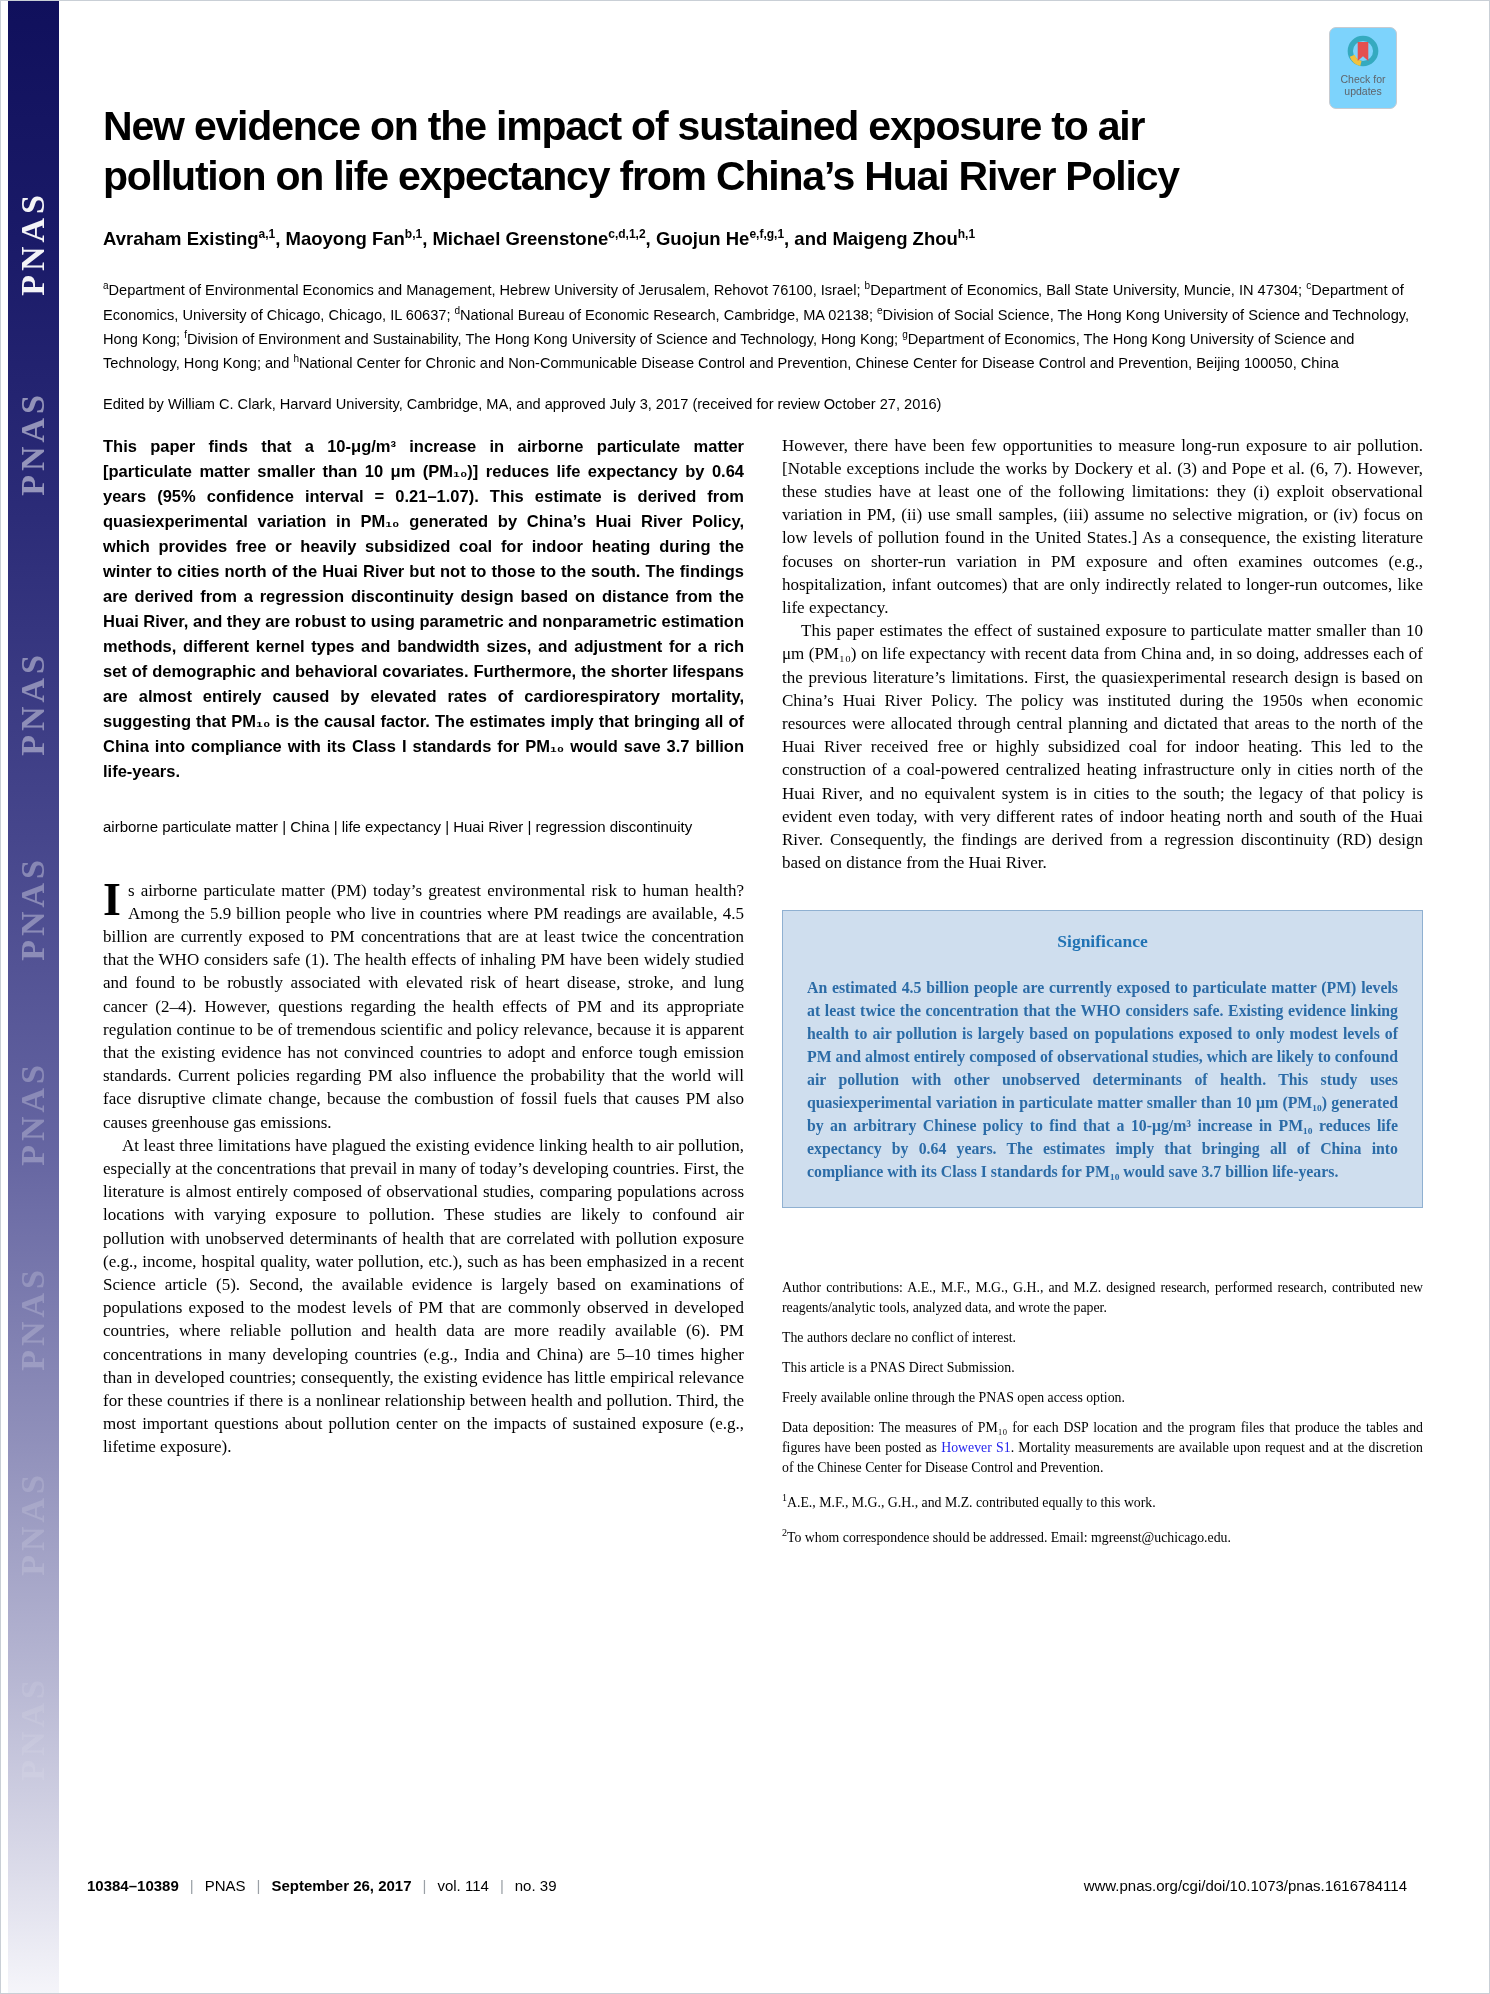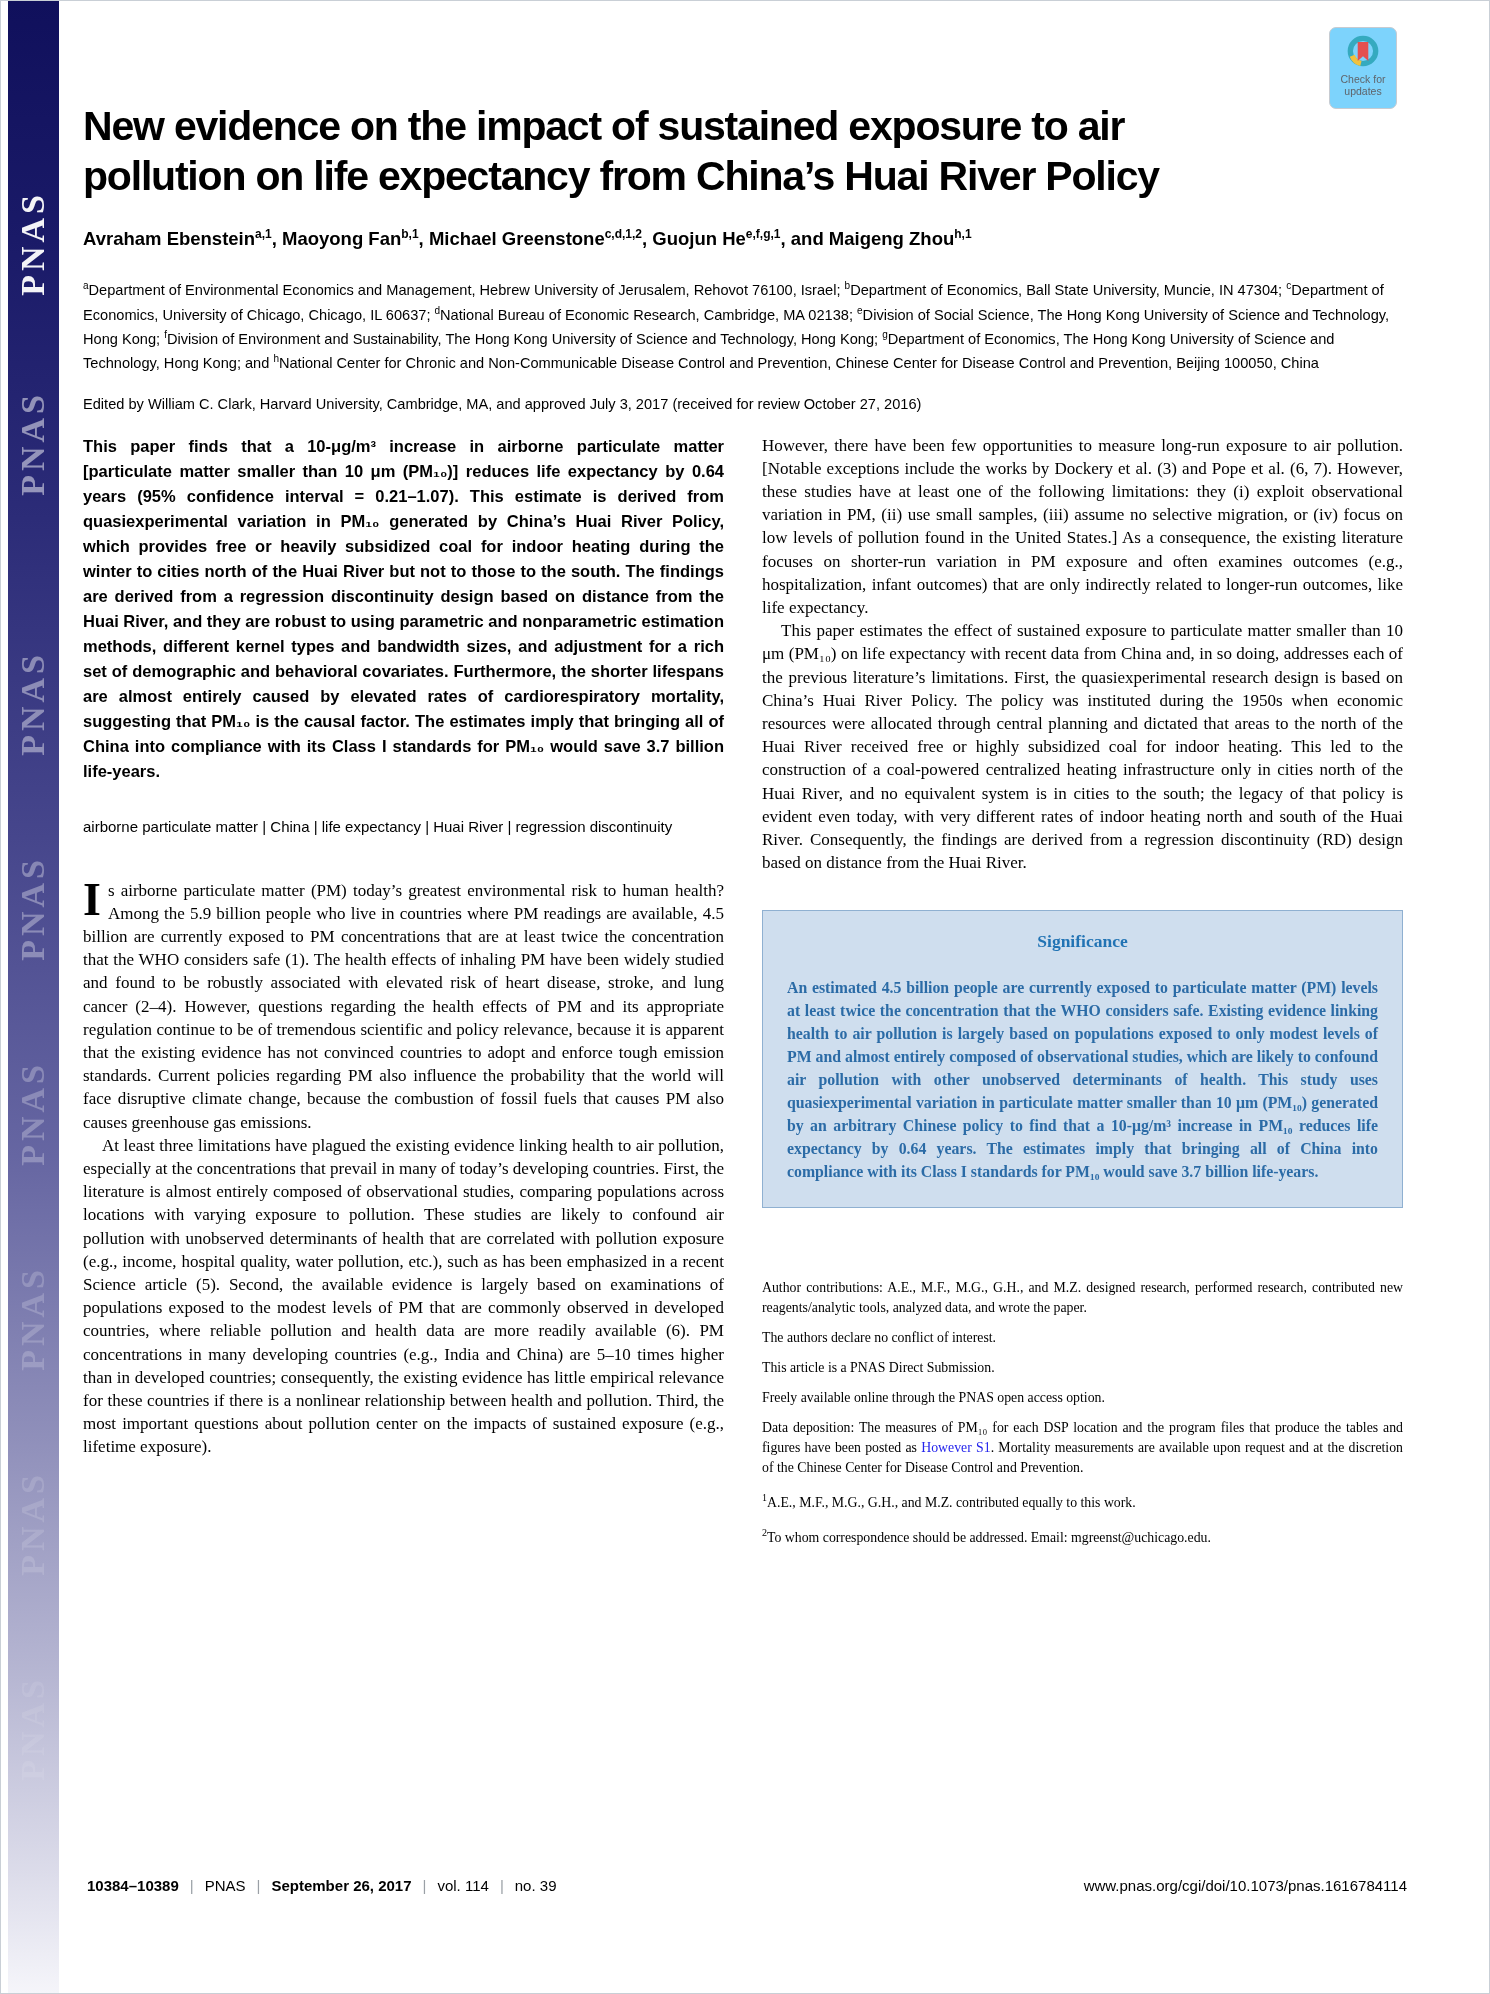--- a/index.html
+++ b/index.html
@@ -12,21 +12,21 @@
       #46468c 42%,#6666a2 58%,#8f8fba 72%,#b6b6d2 84%,#dcdcea 94%,#f5f5fa 100%);}
   .wm{position:absolute;left:6px;writing-mode:vertical-rl;transform:rotate(180deg);
       font:bold 34px "Liberation Serif",serif;letter-spacing:4px;color:#fff;}
   
   .badge{position:absolute;left:1328px;top:26px;width:66px;height:80px;
      background:#7dd3fc;border:1px solid #c7cbd1;border-radius:7px;text-align:center;
      cursor:pointer;}
   .badge svg{margin-top:5px;}
   .badge .blabel{font-size:10.5px;line-height:12px;color:#5f646a;}
   
-  .content{position:absolute;left:82px;top:0;width:1320px;}
+  .content{position:absolute;left:102px;top:0;width:1320px;}
   .title{margin:100px 0 0;width:1180px;font-weight:bold;font-size:41px;
          line-height:50px;letter-spacing:-1.2px;}
   .authors{margin-top:26px;font-size:18.5px;font-weight:bold;}
   .authors sup{font-size:12px;}
   .affil{margin-top:26px;font-size:14.6px;line-height:19.5px;}
   .affil sup{font-size:10px;}
   .edited{margin-top:22px;font-size:14.6px;}
   .cols{margin-top:22px;display:flex;gap:38px;}
   .col{width:641px;}
   .abstract{font-weight:bold;font-size:16.5px;line-height:25px;text-align:justify;}
@@ -77,21 +77,21 @@
       <path d="M12 8.5 h10 v18 l-5 -4.6 l-5 4.6 z" fill="#e4504f"></path>
     </svg>
     <div class="blabel">Check for</div>
     <div class="blabel">updates</div>
   </div>
 
   <div class="content">
 
     <h1 class="title">New evidence on the impact of sustained exposure to air pollution on life expectancy from China’s Huai River Policy</h1>
 
-    <div class="authors"><span>Avraham Ebenstein</span><sup>a,1</sup>, <span>Maoyong Fan</span><sup>b,1</sup>, <span>Michael Greenstone</span><sup>c,d,1,2</sup>, <span>Guojun He</span><sup>e,f,g,1</sup>, and <span>Maigeng Zhou</span><sup>h,1</sup></div>
+    <div class="authors"><span>Avraham Existing</span><sup>a,1</sup>, <span>Maoyong Fan</span><sup>b,1</sup>, <span>Michael Greenstone</span><sup>c,d,1,2</sup>, <span>Guojun He</span><sup>e,f,g,1</sup>, and <span>Maigeng Zhou</span><sup>h,1</sup></div>
 
     <div class="affil"><sup>a</sup>Department of Environmental Economics and Management, Hebrew University of Jerusalem, Rehovot 76100, Israel; <sup>b</sup>Department of Economics, Ball State University, Muncie, IN 47304; <sup>c</sup>Department of Economics, University of Chicago, Chicago, IL 60637; <sup>d</sup>National Bureau of Economic Research, Cambridge, MA 02138; <sup>e</sup>Division of Social Science, The Hong Kong University of Science and Technology, Hong Kong; <sup>f</sup>Division of Environment and Sustainability, The Hong Kong University of Science and Technology, Hong Kong; <sup>g</sup>Department of Economics, The Hong Kong University of Science and Technology, Hong Kong; and <sup>h</sup>National Center for Chronic and Non-Communicable Disease Control and Prevention, Chinese Center for Disease Control and Prevention, Beijing 100050, China</div>
 
     <div class="edited">Edited by William C. Clark, Harvard University, Cambridge, MA, and approved July 3, 2017 (received for review October 27, 2016)</div>
 
     <div class="cols">
 
       <div class="col">
         <div class="abstract">This paper finds that a 10-μg/m³ increase in airborne particulate matter [particulate matter smaller than 10 μm (PM₁₀)] reduces life expectancy by 0.64 years (95% confidence interval = 0.21–1.07). This estimate is derived from quasiexperimental variation in PM₁₀ generated by China’s Huai River Policy, which provides free or heavily subsidized coal for indoor heating during the winter to cities north of the Huai River but not to those to the south. The findings are derived from a regression discontinuity design based on distance from the Huai River, and they are robust to using parametric and nonparametric estimation methods, different kernel types and bandwidth sizes, and adjustment for a rich set of demographic and behavioral covariates. Furthermore, the shorter lifespans are almost entirely caused by elevated rates of cardiorespiratory mortality, suggesting that PM₁₀ is the causal factor. The estimates imply that bringing all of China into compliance with its Class I standards for PM₁₀ would save 3.7 billion life-years.</div>
         <div class="keywords">airborne particulate matter | China | life expectancy | Huai River | regression discontinuity</div>

